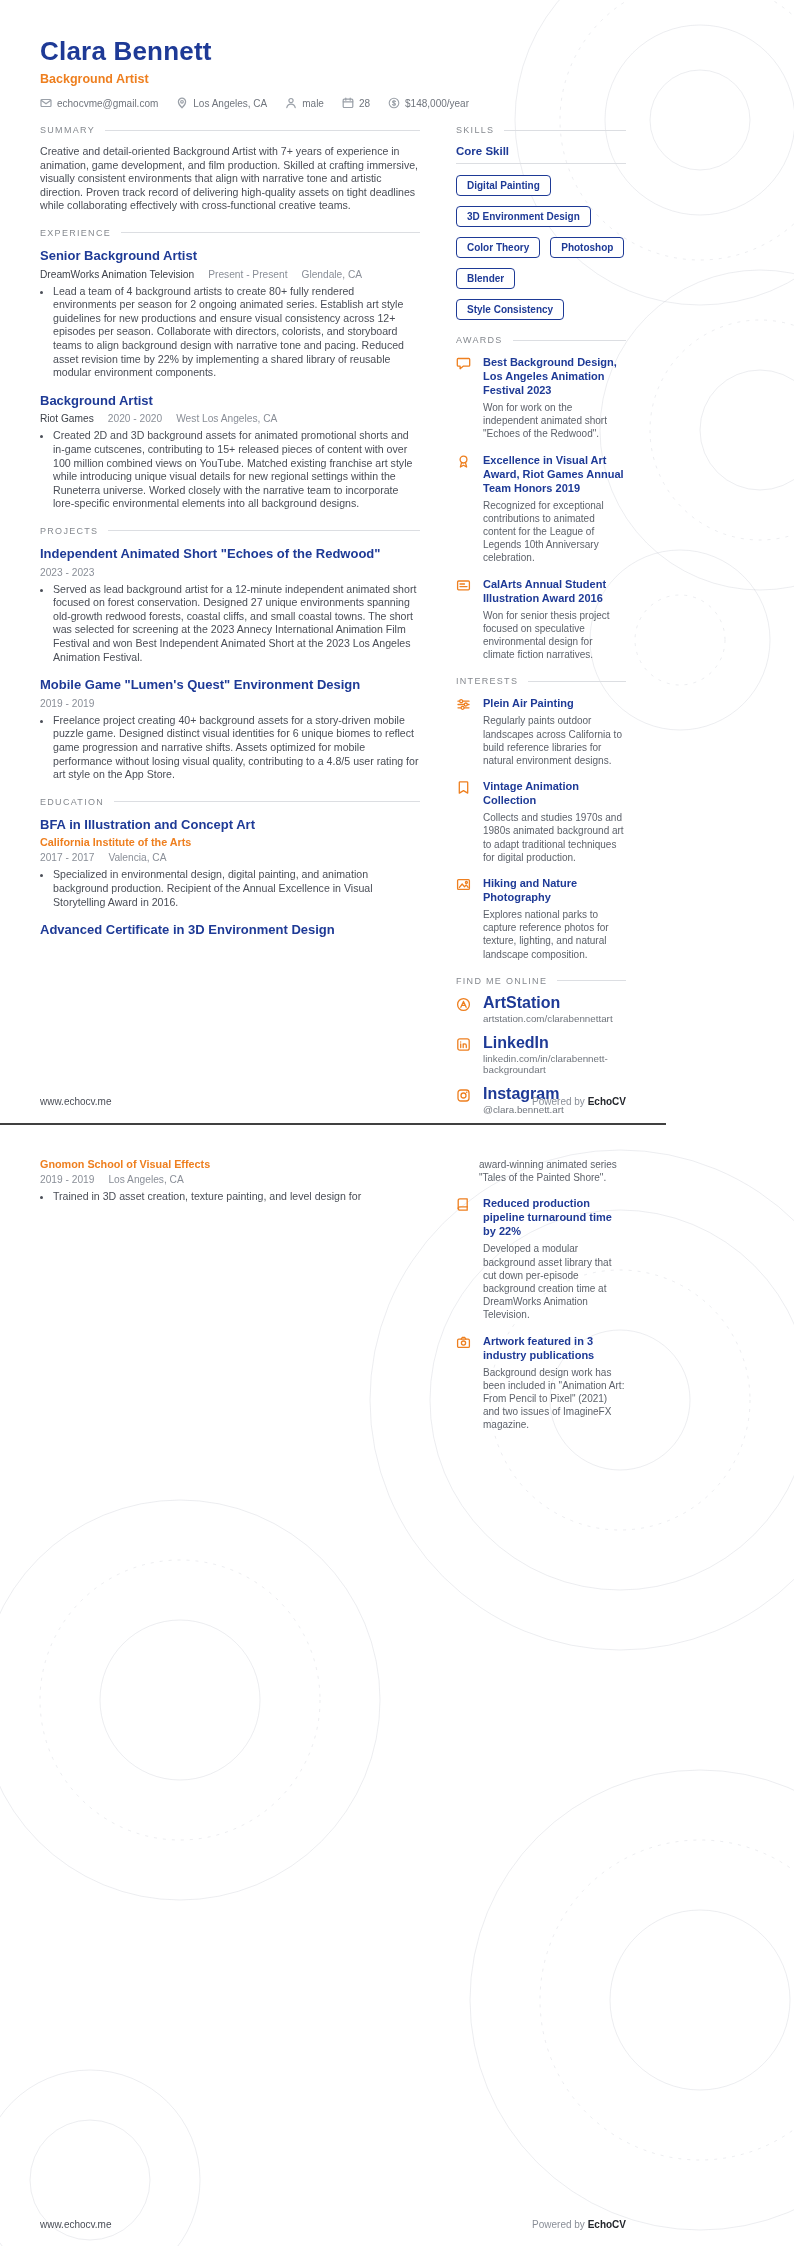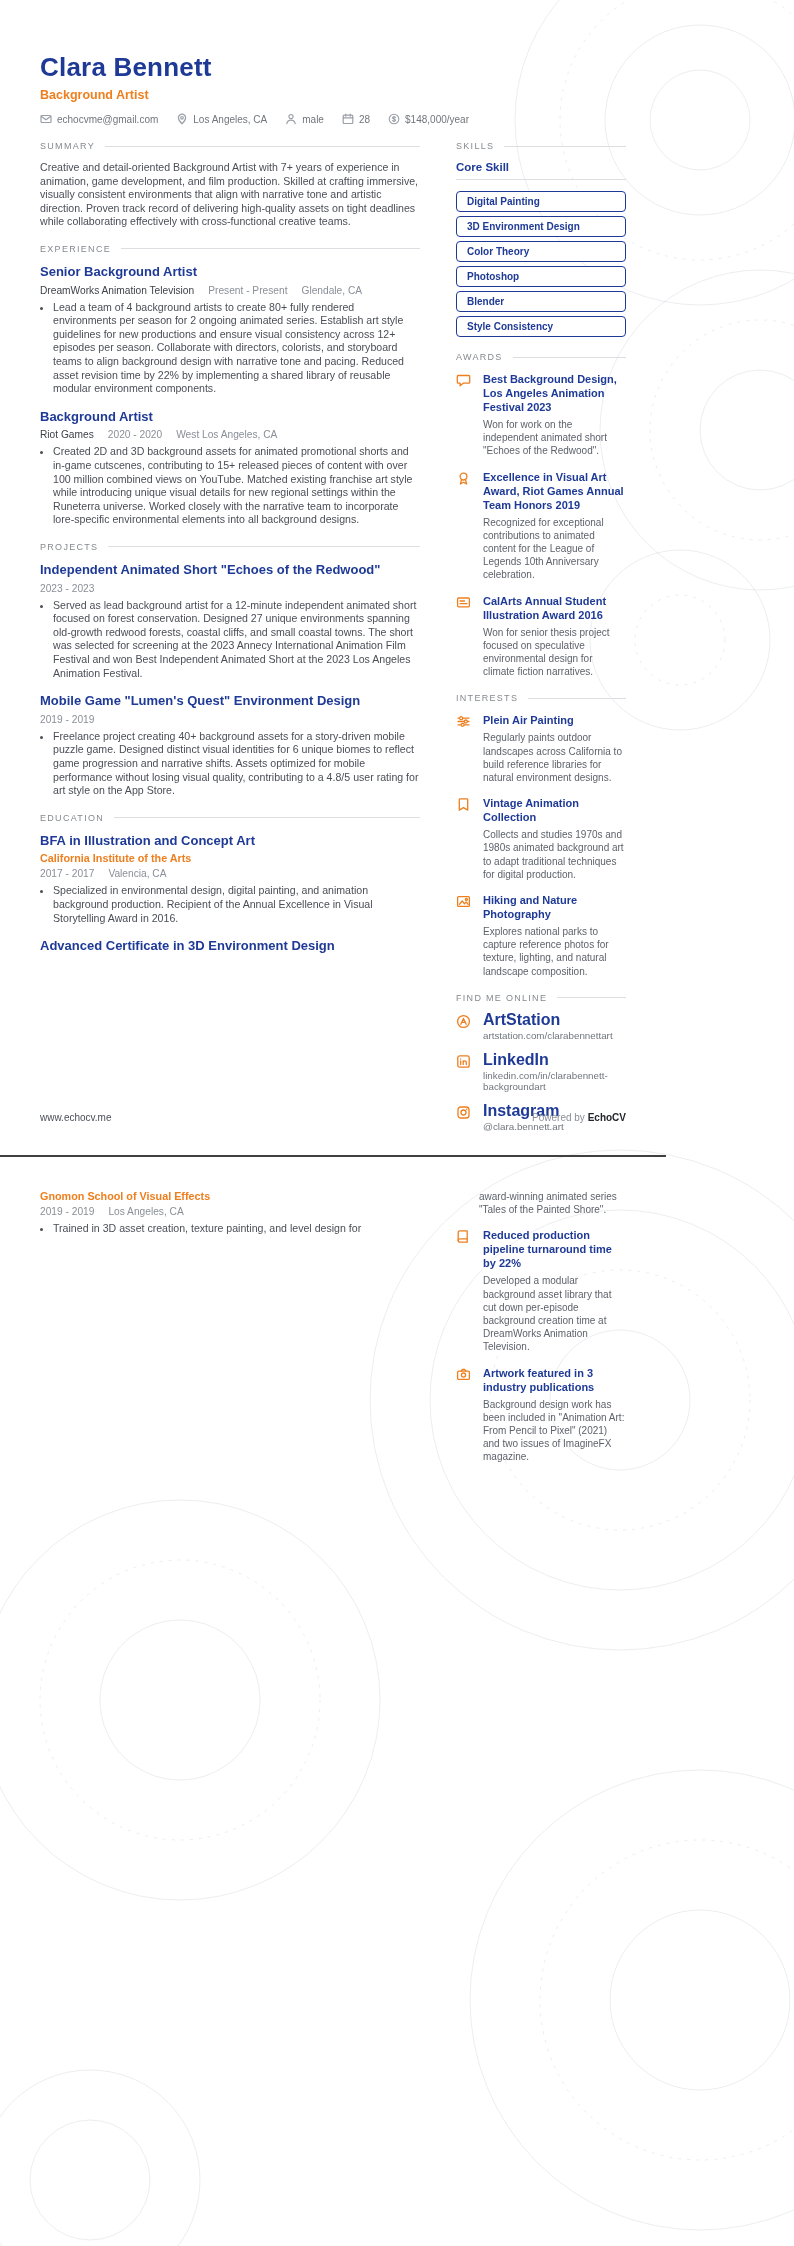--- a/index.html
+++ b/index.html
@@ -4,21 +4,21 @@
 <style>
   * { margin:0; padding:0; box-sizing:border-box; }
   html,body { background:#ffffff; }
   body {
     width:794px; height:2246px; position:relative;
     font-family:"Liberation Sans", sans-serif;
     color:var(--text,#4a4e57);
   }
   #decor { position:absolute; top:0; left:0; z-index:0; pointer-events:none; }
 
-  .page { position:relative; z-index:1; width:666px; height:1123px; overflow:hidden; padding:36px 40px 0; background:transparent;margin-top:16px; }
+  .page { position:relative; z-index:1; width:666px; height:1123px; overflow:hidden; padding:36px 40px 0; background:transparent; }
   .page--second { padding-top:33px; border-top:2px solid #404040; }
 
   
   .resume-header { margin-bottom:16px; }
   .name { font-size:26px; font-weight:700; color:var(--blue,#1e3a96); letter-spacing:.2px; }
   .role { margin-top:5px; font-size:12.5px; font-weight:700; color:var(--orange,#ee7f1f); }
   .contact-row { display:flex; align-items:center; gap:18px; margin-top:11px; font-size:10px; color:#70757d; }
   .contact-item { display:flex; align-items:center; gap:5px; }
 
   .icon { display:inline-flex; }
@@ -44,21 +44,21 @@
   .meta-row { display:flex; flex-wrap:wrap; gap:3px 14px; margin-top:4px; font-size:10.2px; align-items:baseline; }
   .company { color:#3e424a; }
   .meta { color:#8a8f98; }
   .school { margin-top:3px; font-size:10.8px; font-weight:700; color:var(--orange,#ee7f1f); }
   .bullets { margin:5px 0 0 0; padding-left:13px; list-style:disc; }
   .bullets li { font-size:10.6px; line-height:13.6px; color:#4a4e57; }
   .bullets li::marker { color:#4a4e57; }
 
   
   .skill-group-name { font-size:11.5px; font-weight:700; color:var(--blue,#1e3a96); padding-bottom:6px; border-bottom:1px solid #dcdee2; margin-bottom:11px; }
-  .chips { display:flex; flex-wrap:wrap; gap:4px;flex-direction:column; }
+  .chips { display:flex; flex-wrap:wrap; gap:10px; }
   .chip { border:1px solid var(--blue,#1e3a96); color:var(--blue,#1e3a96); font-size:10px; font-weight:700; padding:4px 10px; border-radius:4px; background:#fff; white-space:nowrap; }
 
   
   .r-item { display:flex; gap:12px; margin-bottom:12px; }
   .r-icon { flex:0 0 15px; margin-top:1px; }
   .r-body { min-width:0; }
   .r-title { font-size:11px; font-weight:700; color:var(--blue,#1e3a96); line-height:14px; }
   .r-desc { margin-top:4px; font-size:10px; line-height:13.2px; color:#5d626b; }
   .online-name { font-size:16px; font-weight:600; color:var(--blue,#1e3a96); line-height:14px; }
   .online-handle { margin-top:3px; font-size:9.8px; color:#70757d; }

